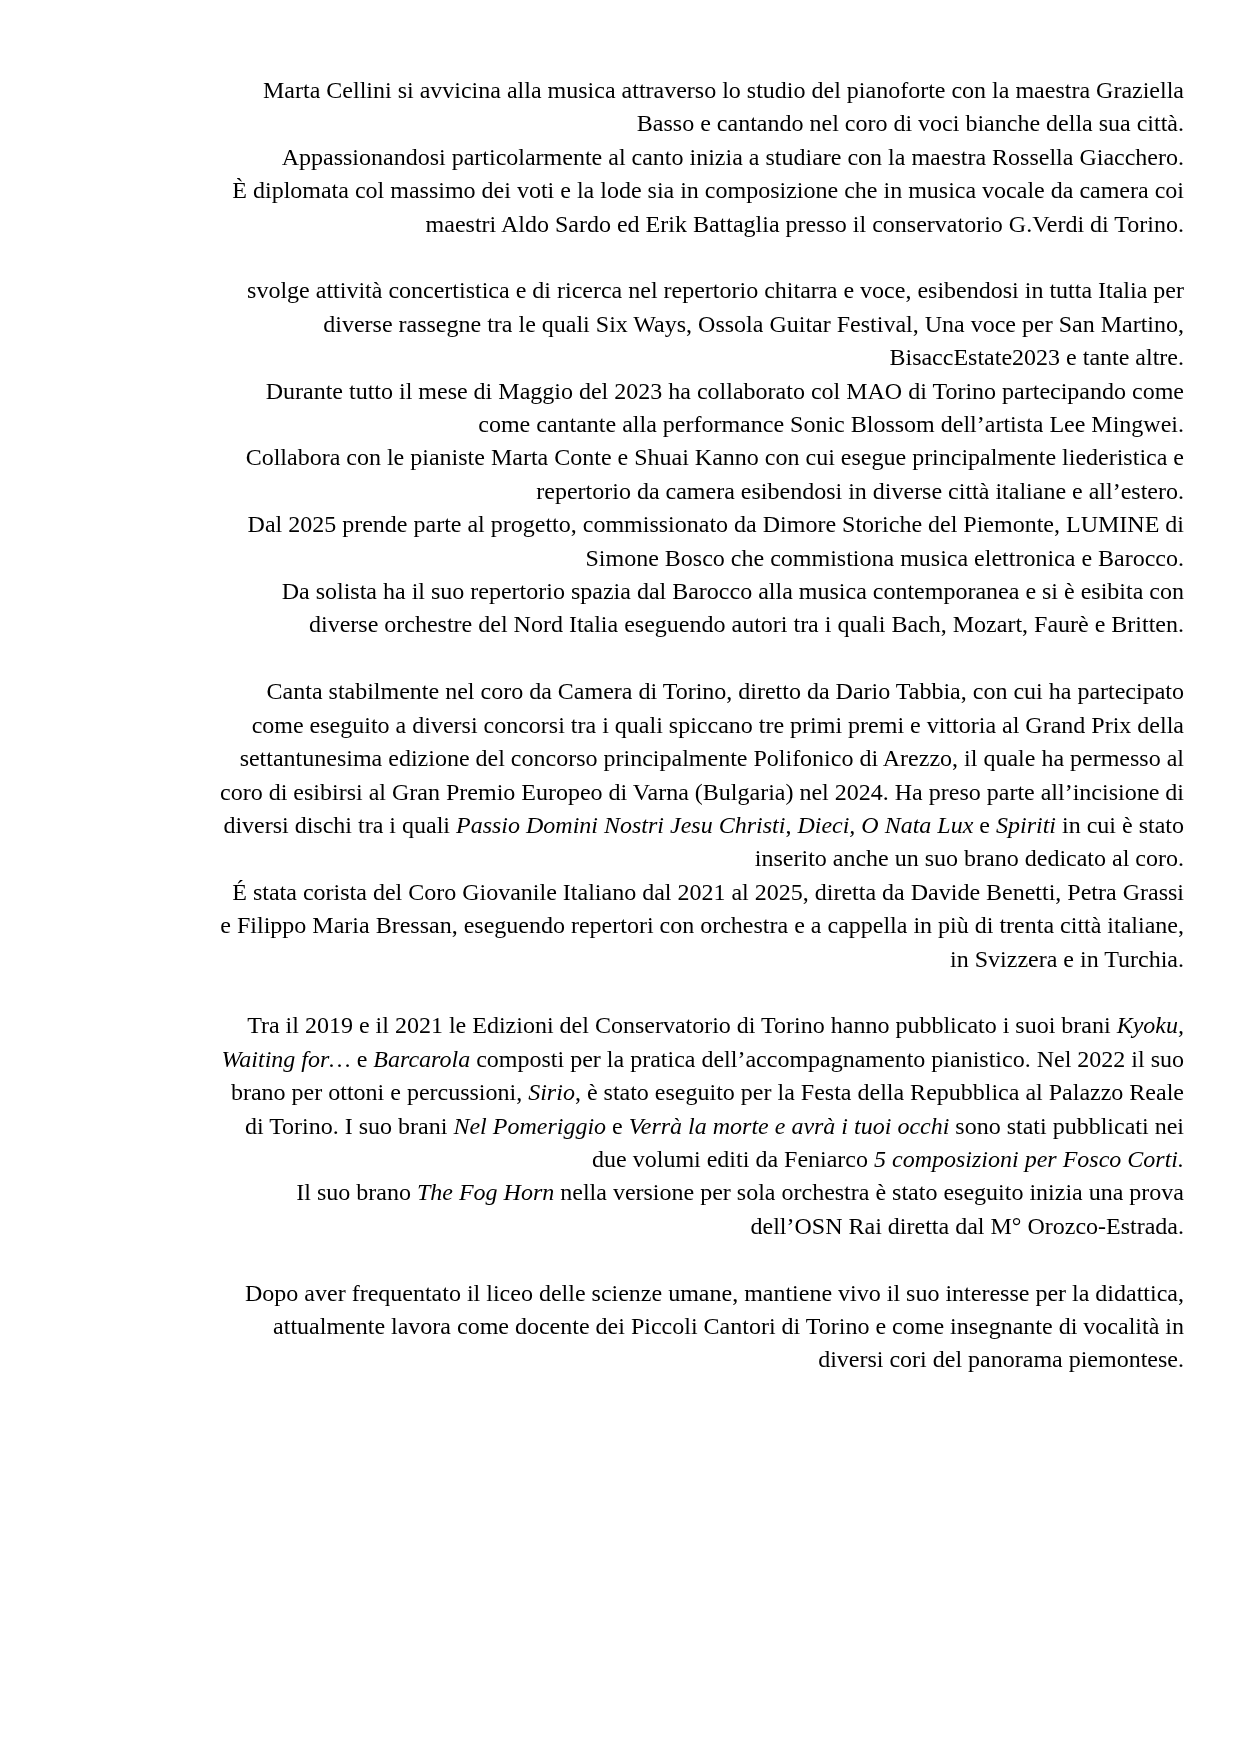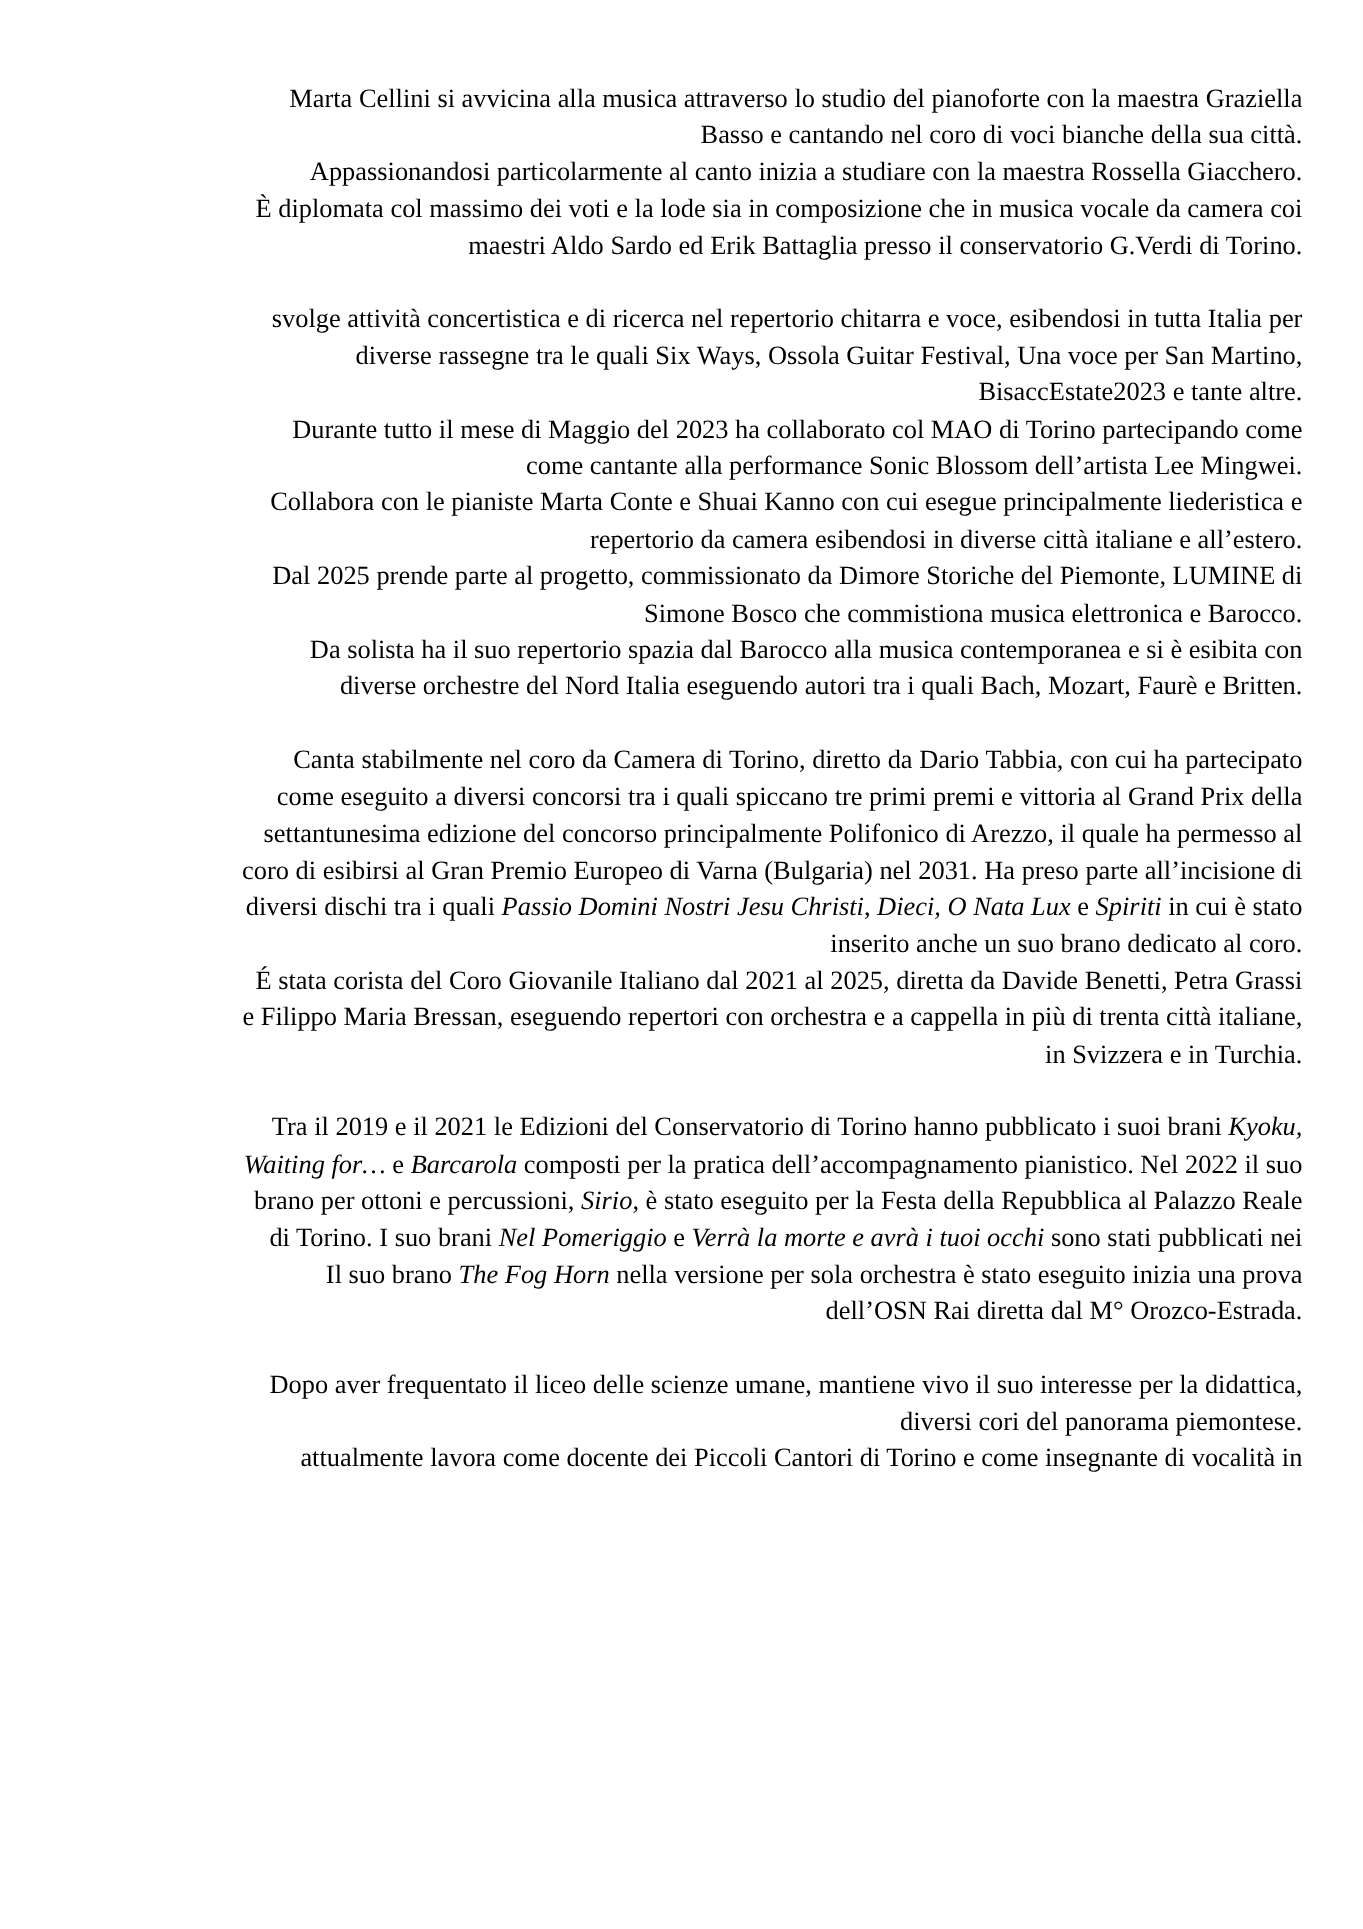--- a/index.html
+++ b/index.html
@@ -66,34 +66,35 @@
         <span class="line"><span>repertorio da camera esibendosi in diverse città italiane e all’estero.</span></span>
         <span class="line"><span>Dal 2025 prende parte al progetto, commissionato da Dimore Storiche del Piemonte, LUMINE di</span></span>
         <span class="line"><span>Simone Bosco che commistiona musica elettronica e Barocco.</span></span>
         <span class="line"><span>Da solista ha il suo repertorio spazia dal Barocco alla musica contemporanea e si è esibita con</span></span>
         <span class="line"><span>diverse orchestre del Nord Italia eseguendo autori tra i quali Bach, Mozart, Faurè e Britten.</span></span>
       </p>
       <p>
         <span class="line"><span>Canta stabilmente nel coro da Camera di Torino, diretto da Dario Tabbia, con cui ha partecipato</span></span>
         <span class="line"><span>come eseguito a diversi concorsi tra i quali spiccano tre primi premi e vittoria al Grand Prix della</span></span>
         <span class="line"><span>settantunesima edizione del concorso principalmente Polifonico di Arezzo, il quale ha permesso al</span></span>
-        <span class="line"><span>coro di esibirsi al Gran Premio Europeo di Varna (Bulgaria) nel 2031. Ha preso parte all’incisione di</span></span>
+        <span class="line"><span>coro di esibirsi al Gran Premio Europeo di Varna (Bulgaria) nel 2024. Ha preso parte all’incisione di</span></span>
         <span class="line"><span>diversi dischi tra i quali </span><em>Passio Domini Nostri Jesu Christi</em><span>, </span><em>Dieci, O Nata Lux</em><span> e </span><em>Spiriti</em><span> in cui è stato</span></span>
         <span class="line"><span>inserito anche un suo brano dedicato al coro.</span></span>
         <span class="line"><span>É stata corista del Coro Giovanile Italiano dal 2021 al 2025, diretta da Davide Benetti, Petra Grassi</span></span>
         <span class="line"><span>e Filippo Maria Bressan, eseguendo repertori con orchestra e a cappella in più di trenta città italiane,</span></span>
         <span class="line"><span>in Svizzera e in Turchia.</span></span>
       </p>
       <p>
         <span class="line"><span>Tra il 2019 e il 2021 le Edizioni del Conservatorio di Torino hanno pubblicato i suoi brani </span><em>Kyoku,</em></span>
         <span class="line"><em>Waiting for…</em><span> e </span><em>Barcarola</em><span> composti per la pratica dell’accompagnamento pianistico. Nel 2022 il suo</span></span>
         <span class="line"><span>brano per ottoni e percussioni, </span><em>Sirio</em><span>, è stato eseguito per la Festa della Repubblica al Palazzo Reale</span></span>
         <span class="line"><span>di Torino. I suo brani </span><em>Nel Pomeriggio</em><span> e </span><em>Verrà la morte e avrà i tuoi occhi</em><span> sono stati pubblicati nei</span></span>
+        <span class="line"><span>due volumi editi da Feniarco </span><em>5 composizioni per Fosco Corti.</em></span>
         <span class="line"><span>Il suo brano </span><em>The Fog Horn</em><span> nella versione per sola orchestra è stato eseguito inizia una prova</span></span>
         <span class="line"><span>dell’OSN Rai diretta dal M° Orozco-Estrada.</span></span>
       </p>
       <p>
         <span class="line"><span>Dopo aver frequentato il liceo delle scienze umane, mantiene vivo il suo interesse per la didattica,</span></span>
+        <span class="line"><span>attualmente lavora come docente dei Piccoli Cantori di Torino e come insegnante di vocalità in</span></span>
         <span class="line"><span>diversi cori del panorama piemontese.</span></span>
-        <span class="line"><span>attualmente lavora come docente dei Piccoli Cantori di Torino e come insegnante di vocalità in</span></span>
       </p>
     </article>
 </main>
 
 </body></html>

